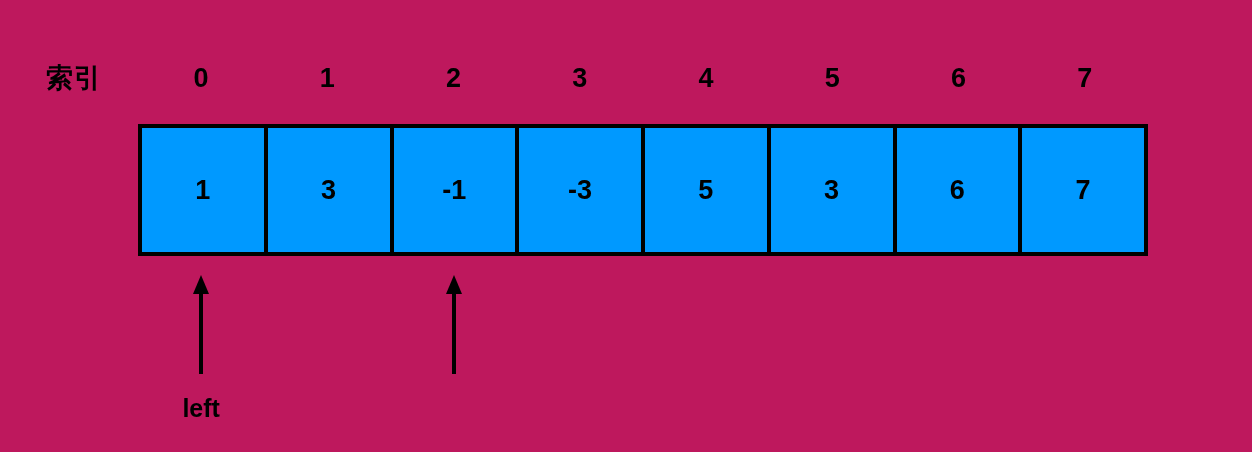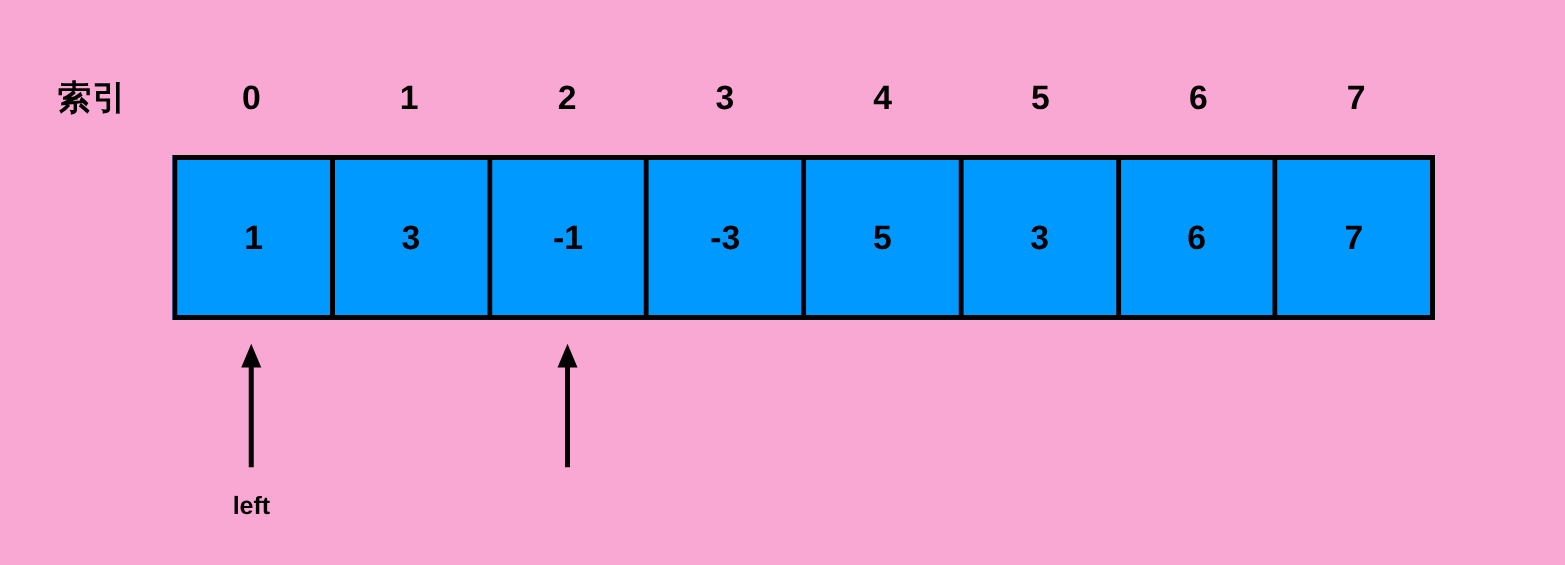--- a/index.html
+++ b/index.html
@@ -7,21 +7,21 @@
     padding: 0;
     background: #ffffff;
   }
   body {
     font-family: "Liberation Sans", "DejaVu Sans", sans-serif;
   }
   #canvas {
     position: relative;
     width: 1252px;
     height: 452px;
-    background: #f9a8d4;
+    background: #be185d;
     overflow: hidden;
   }
 
   
   .index-label {
     position: absolute;
     left: 46px;
     top: 60px;
     font-size: 27px;
     font-weight: bold;
@@ -82,21 +82,21 @@
     top: 274px;
     text-align: center;
   }
   .pointer-arrow {
     display: block;
     margin: 0 auto;
   }
   .pointer-label {
     display: block;
     margin-top: 20px;
-    font-size: 20px;
+    font-size: 25px;
     font-weight: bold;
     color: #000000;
   }
 </style>
 </head>
 <body>
 
 <div id="canvas">
 
   <div class="index-label">索引</div>

